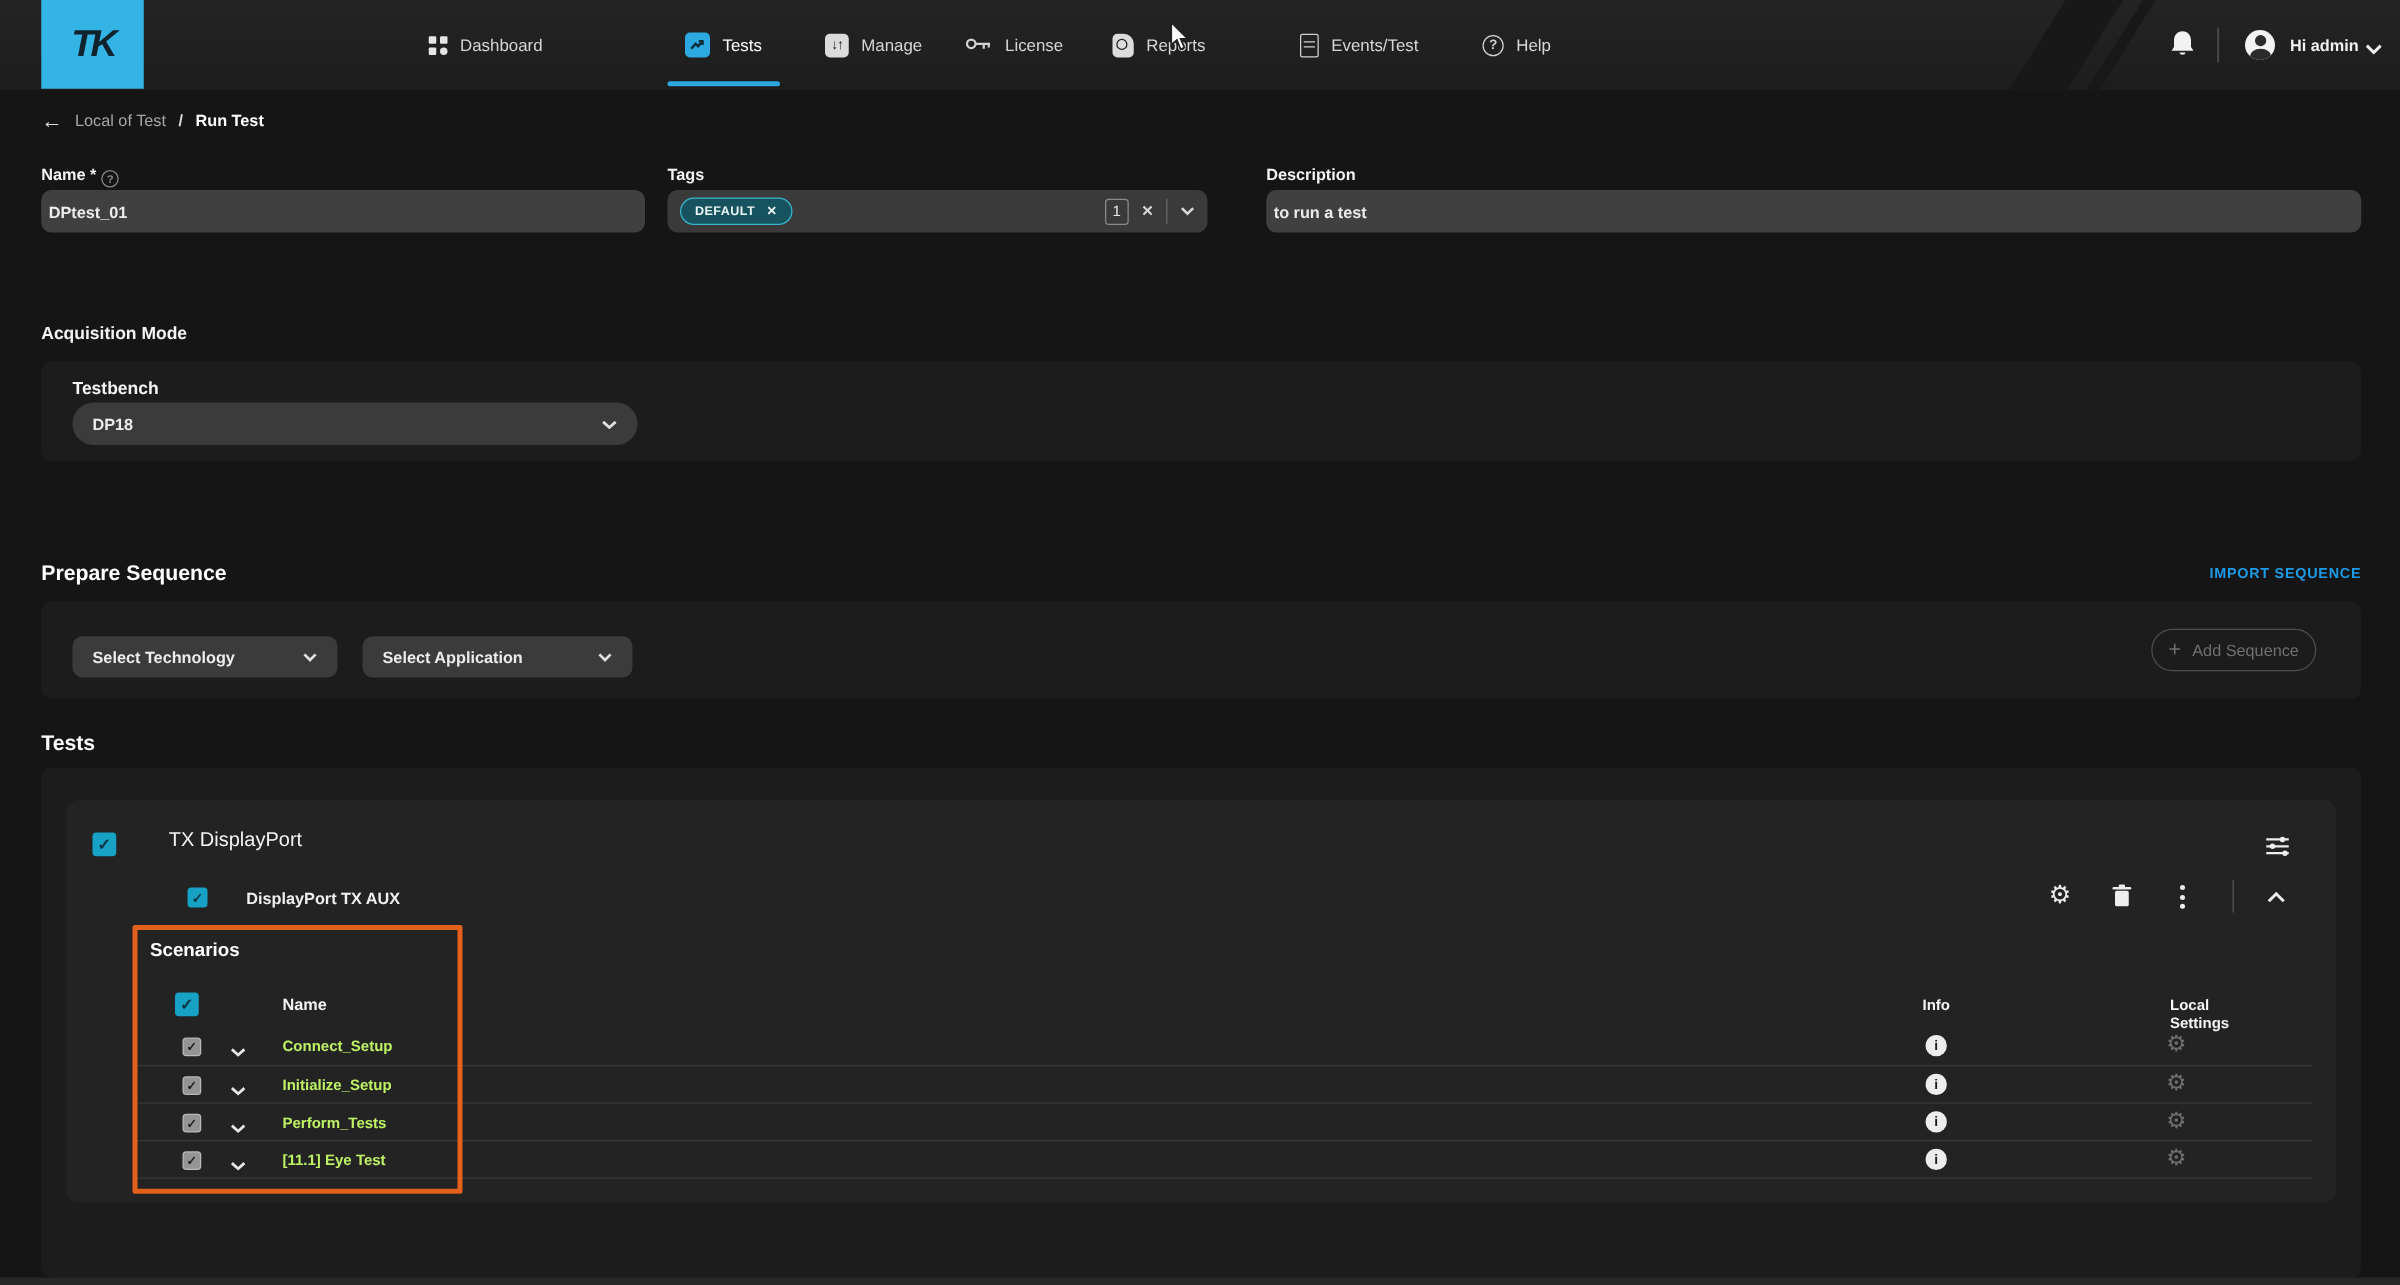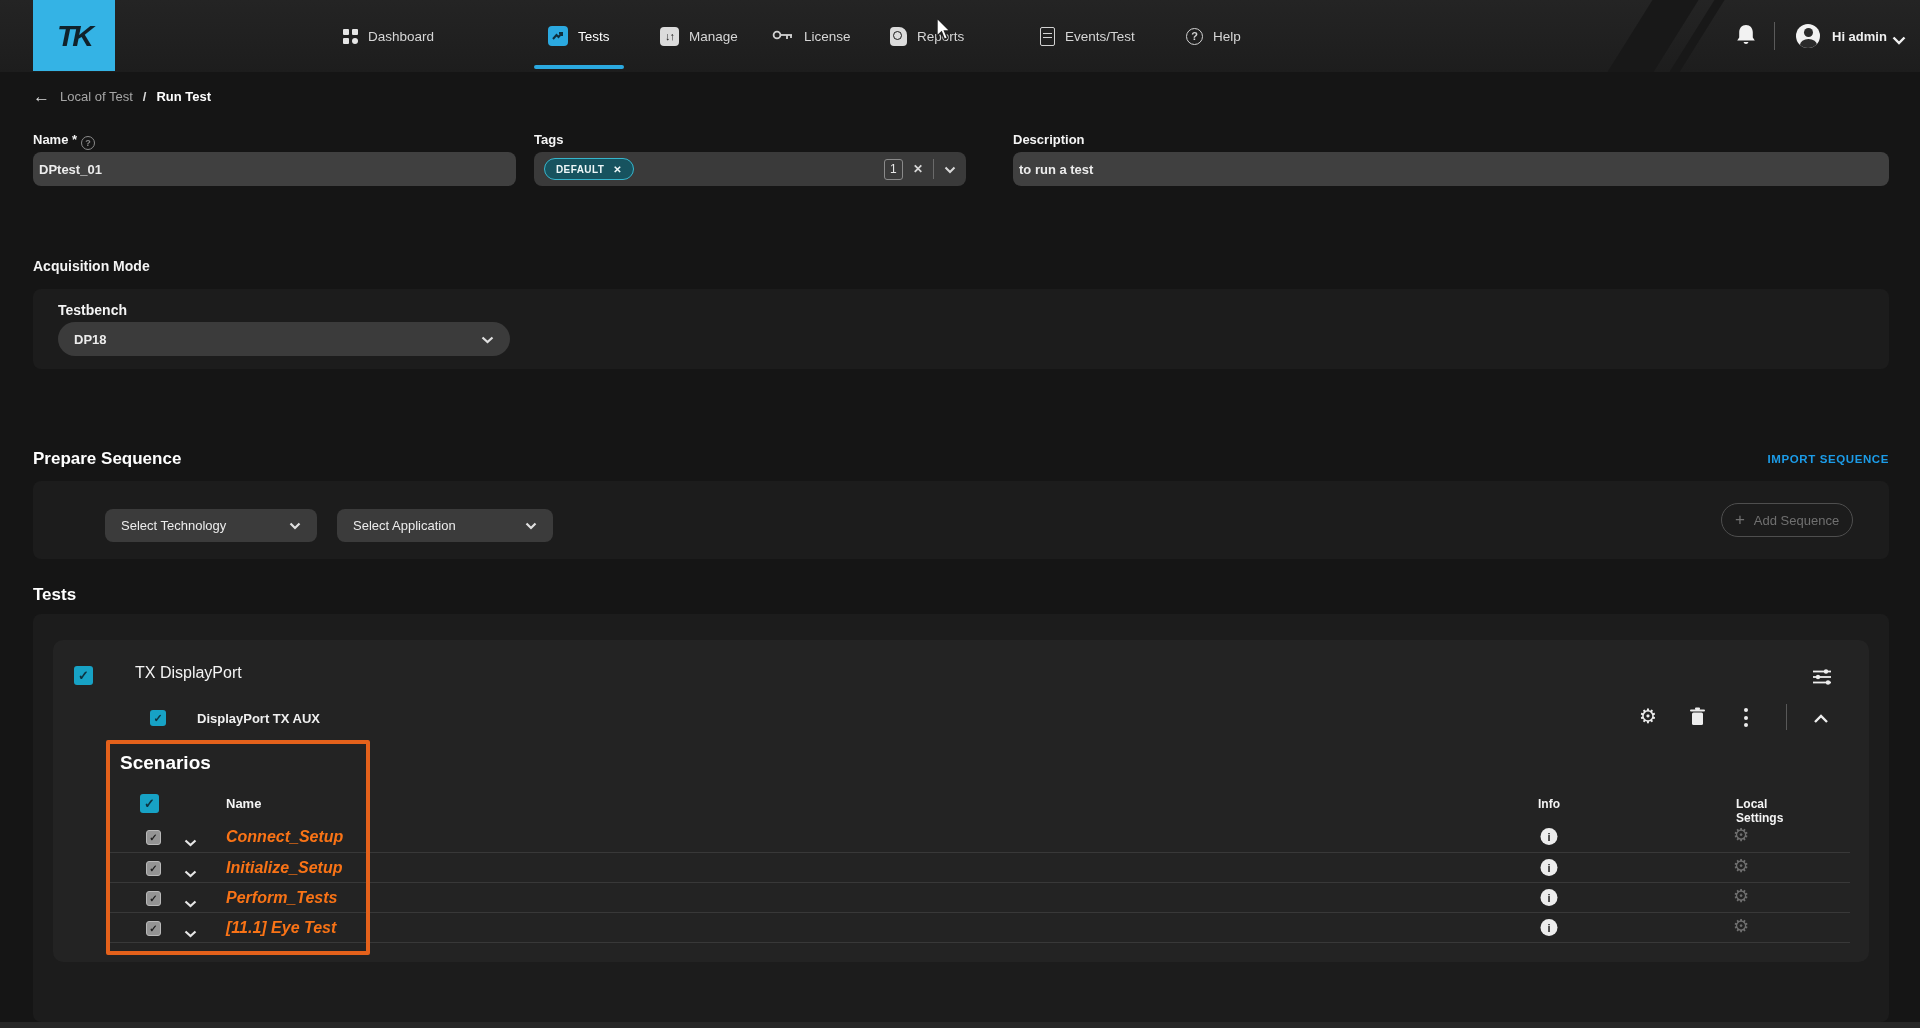--- a/index.html
+++ b/index.html
@@ -68,21 +68,21 @@
   .acq-label { font-size:14px; font-weight:700; color:#f4f4f4; margin-right:18px; }
   .radio-opt { display:flex; align-items:center; gap:9px; font-size:13px; color:#eaeaea; cursor:pointer; }
   .radio { width:16px; height:16px; border-radius:50%; border:2px solid #9a9a9a; position:relative; }
   .radio.sel { border-color:#2aa9e0; }
   .radio.sel::after { content:""; position:absolute; left:2.5px; top:2.5px; width:7px; height:7px; border-radius:50%; background:#2aa9e0; }
   
   .panel { position:absolute; left:33px; width:1856px; background:#1c1c1c; border-radius:8px; }
   .panel-label { position:absolute; font-size:14px; font-weight:700; color:#f4f4f4; }
   .dropdown { position:absolute; background:#3b3b3b; border-radius:17px; display:flex; align-items:center;
     padding:16px 16px; font-size:13px; font-weight:600; color:#ececec; cursor:pointer; }
-  .dropdown.sq { border-radius:8px; font-weight:400;margin-left:47px; }
+  .dropdown.sq { border-radius:8px; font-weight:700; }
   .dropdown .dchev { margin-left:auto; }
   .section-title { position:absolute; left:33px; font-size:17px; font-weight:700; color:#ffffff; }
   .import-link { position:absolute; right:31px; font-size:11.5px; font-weight:700; letter-spacing:0.6px; color:#1c9ce8; cursor:pointer; }
   .add-seq { position:absolute; right:36px; top:22px; width:132px; height:34px; border:1px solid #4e4e4e; border-radius:17px;
     color:#707070; font-size:13px; display:flex; align-items:center; justify-content:center; gap:9px; background:transparent; }
   .add-seq .plus { font-size:17px; font-weight:400; }
   
   .card { position:absolute; left:53px; top:640px; width:1816px; height:322px; background:#232323; border-radius:10px; }
   .cb { display:flex; align-items:center; justify-content:center; border-radius:3px; cursor:pointer; }
   .cb i { font-style:normal; font-weight:700; }
@@ -91,31 +91,31 @@
   .grp-cb { position:absolute; left:21px; top:26px; width:19px; height:19px; font-size:13px; }
   .grp-label { position:absolute; left:82px; top:24px; font-size:16px; color:#f4f4f4; }
   .tune { position:absolute; left:1758px; top:28px; cursor:pointer; }
   .sub-cb { position:absolute; left:97px; top:70px; width:16px; height:16px; font-size:11px; }
   .sub-label { position:absolute; left:144px; top:71px; font-size:13px; font-weight:700; color:#f0f0f0; }
   .tool { position:absolute; top:66px; color:#ededed; cursor:pointer; }
   .gear-glyph { font-size:20px; line-height:1; }
   .kebab { display:flex; flex-direction:column; gap:3.5px; padding:2px; }
   .kebab i { width:4px; height:4px; border-radius:50%; background:#ededed; }
   .tool-div { position:absolute; left:1733px; top:64px; width:1px; height:26px; background:#585858; }
-  .scen-title { position:absolute; left:67px; top:112px; font-size:19px; font-weight:700; color:#ffffff; }
+  .scen-title { position:absolute; left:67px; top:112px; font-size:15px; font-weight:700; color:#ffffff; }
   .hdr-row { position:absolute; left:57px; top:148px; width:1740px; height:32px; }
   .hdr-cb { position:absolute; left:30px; top:6px; width:19px; height:19px; font-size:13px; }
   .col-name { position:absolute; left:116px; top:8px; font-size:13px; font-weight:700; color:#f4f4f4; }
   .col-info { position:absolute; left:1439px; top:9px; transform:translateX(-50%); font-size:12px; font-weight:700; color:#f4f4f4; }
   .col-local { position:absolute; left:1631px; top:9px; transform:translateX(-50%); font-size:12px; font-weight:700; color:#f4f4f4;margin-left:33px; }
   .sc-row { position:absolute; left:57px; width:1740px; height:30px; }
   .sc-row.bordered { border-top:1px solid #383838; }
   .sc-cb { position:absolute; left:36px; top:8px; width:15px; height:15px; font-size:10px; }
   .sc-chev { position:absolute; left:74px; top:11px; cursor:pointer; }
-  .sc-name { position:absolute; left:116px; top:0; line-height:30px; font-size:16px; font-weight:700; color:#f97316;font-style:italic; }
+  .sc-name { position:absolute; left:116px; top:0; line-height:30px; font-size:12px; font-weight:700; color:#bef264; }
   .info-ic { position:absolute; left:1439px; top:6px; transform:translateX(-50%); width:17px; height:17px; border-radius:50%;
     background:#ededed; color:#1d1d1d; font-size:11px; font-weight:700; display:flex; align-items:center; justify-content:center; cursor:pointer; }
   .info-ic i { font-style:normal; }
   .row-gear { position:absolute; left:1631px; top:4px; transform:translateX(-50%); color:#6f6f6f; font-size:18px; line-height:1; cursor:pointer; }
   .table-bottom { position:absolute; left:57px; top:302px; width:1740px; height:1px; background:#383838; }
   .hl-rect { position:absolute; left:106px; top:740px; width:264px; height:215px; border:4px solid #e4611b; border-radius:2px; pointer-events:none; z-index:40; }
   .bottom-strip { position:absolute; left:0; top:1022px; width:1920px; height:6px; background:#272727; }
   .cursor { position:absolute; left:936px; top:17px; z-index:60; pointer-events:none; }
 </style>
 </head>

